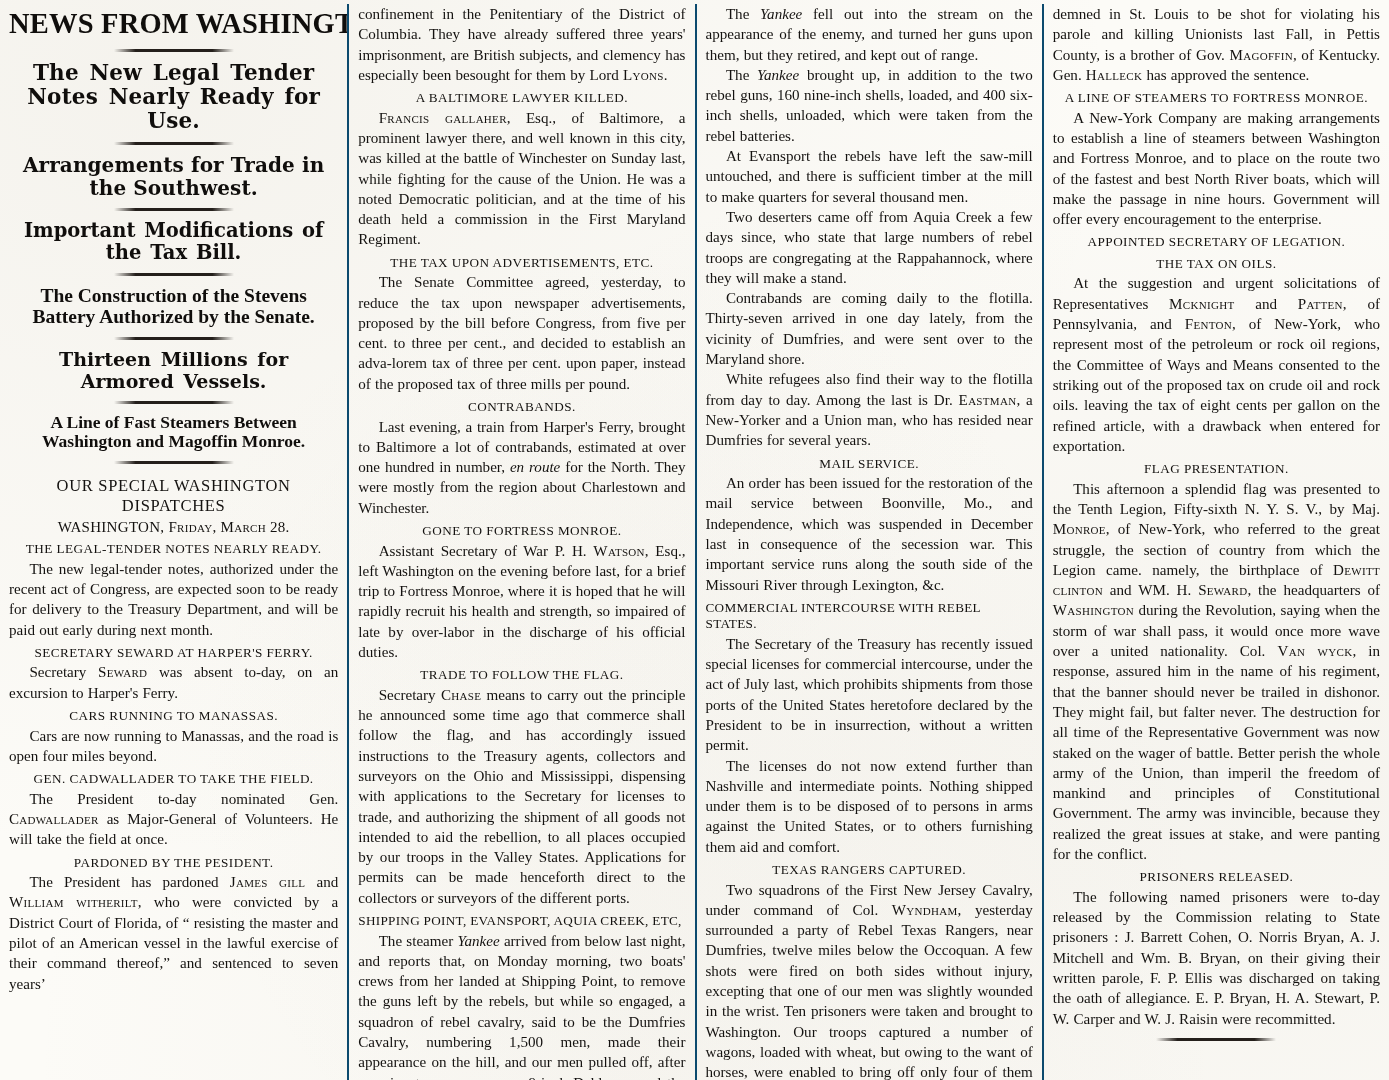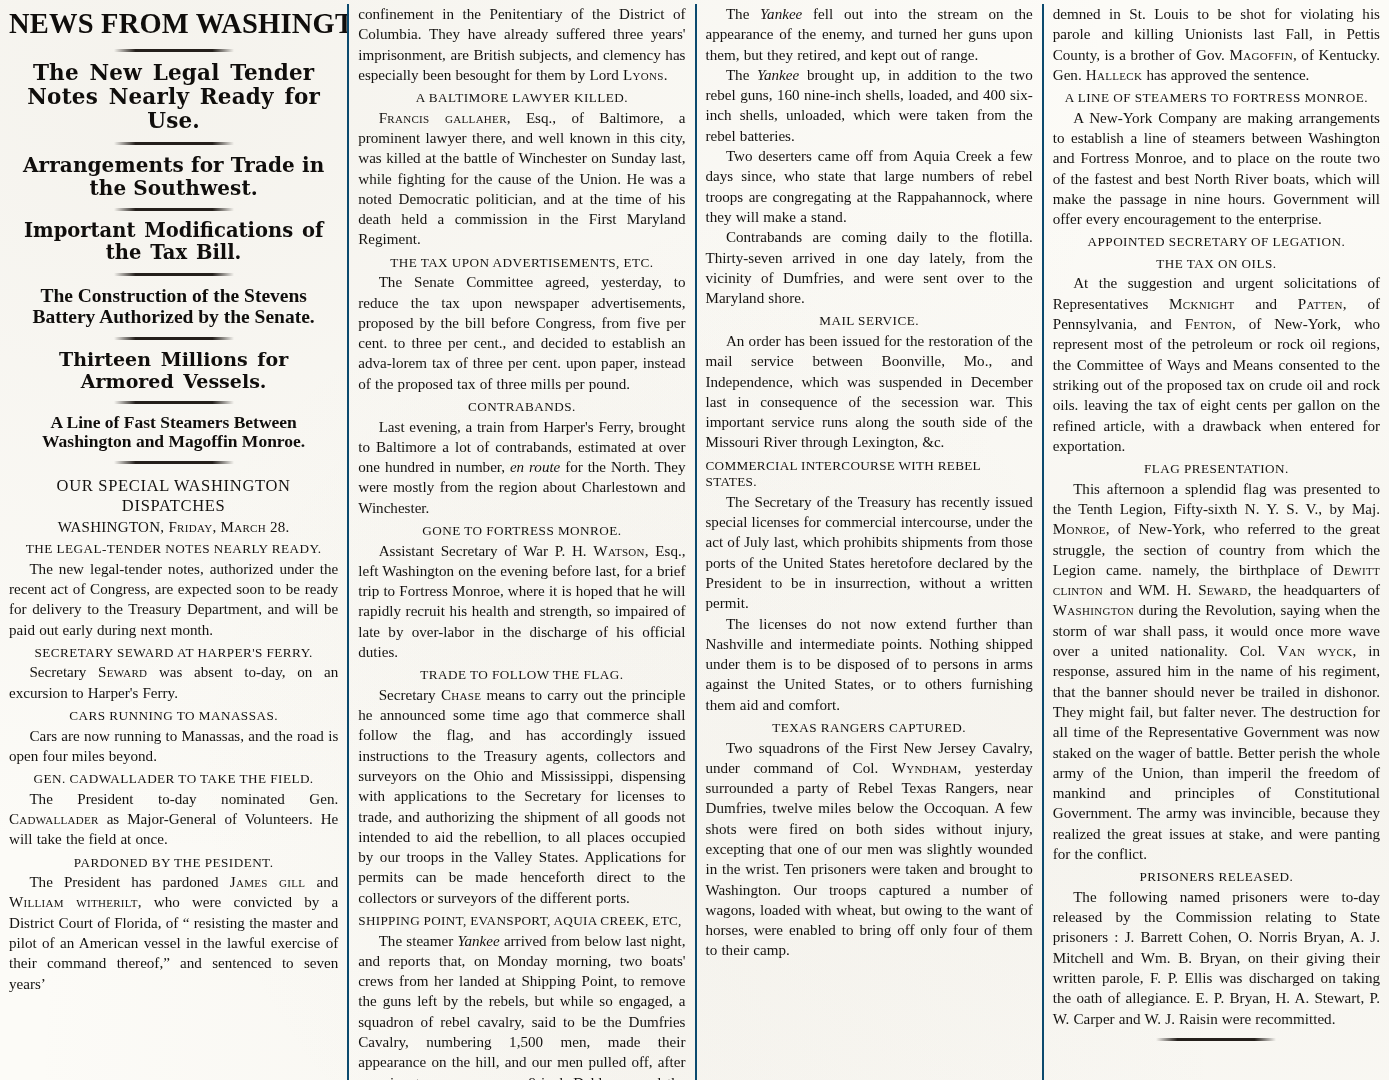--- a/index.html
+++ b/index.html
@@ -220,22 +220,24 @@
         <p class="body">Secretary <span class="sc">Chase</span> means to carry out the principle he announced some time ago that commerce shall follow the flag, and has accordingly issued instructions to the Treasury agents, collectors and surveyors on the Ohio and Mississippi, dispensing with applications to the Secretary for licenses to trade, and authorizing the shipment of all goods not intended to aid the rebellion, to all places occupied by our troops in the Valley States. Applications for permits can be made henceforth direct to the collectors or surveyors of the different ports.</p>
         <div class="subhead flush">SHIPPING POINT, EVANSPORT, AQUIA CREEK, ETC,</div>
         <p class="body">The steamer <span class="it">Yankee</span> arrived from below last night, and reports that, on Monday morning, two boats' crews from her landed at Shipping Point, to remove the guns left by the rebels, but while so engaged, a squadron of rebel cavalry, said to be the Dumfries Cavalry, numbering 1,500 men, made their appearance on the hill, and our men pulled off, after securing two guns—one a 9-inch Dahlgren, and the other a long 32-pounder, both smooth-bore, which were brought up to the Yard, and found to be double shotted.</p>
       </div>
   </div>
 
   <div class="col">
     <div id="col3-items">
         <p class="body">The <span class="it">Yankee</span> fell out into the stream on the appearance of the enemy, and turned her guns upon them, but they retired, and kept out of range.</p>
         <p class="body">The <span class="it">Yankee</span> brought up, in addition to the two rebel guns, 160 nine-inch shells, loaded, and 400 six-inch shells, unloaded, which were taken from the rebel batteries.</p>
+        <p class="body">At Evansport the rebels have left the saw-mill untouched, and there is sufficient timber at the mill to make quarters for several thousand men.</p>
         <p class="body">Two deserters came off from Aquia Creek a few days since, who state that large numbers of rebel troops are congregating at the Rappahannock, where they will make a stand.</p>
         <p class="body">Contrabands are coming daily to the flotilla. Thirty-seven arrived in one day lately, from the vicinity of Dumfries, and were sent over to the Maryland shore.</p>
+        <p class="body">White refugees also find their way to the flotilla from day to day. Among the last is Dr. <span class="sc">Eastman</span>, a New-Yorker and a Union man, who has resided near Dumfries for several years.</p>
         <div class="subhead">MAIL SERVICE.</div>
         <p class="body">An order has been issued for the restoration of the mail service between Boonville, Mo., and Independence, which was suspended in December last in consequence of the secession war. This important service runs along the south side of the Missouri River through Lexington, &amp;c.</p>
         <div class="subhead flush">COMMERCIAL INTERCOURSE WITH REBEL STATES.</div>
         <p class="body">The Secretary of the Treasury has recently issued special licenses for commercial intercourse, under the act of July last, which prohibits shipments from those ports of the United States heretofore declared by the President to be in insurrection, without a written permit.</p>
         <p class="body">The licenses do not now extend further than Nashville and intermediate points. Nothing shipped under them is to be disposed of to persons in arms against the United States, or to others furnishing them aid and comfort.</p>
         <div class="subhead">TEXAS RANGERS CAPTURED.</div>
         <p class="body">Two squadrons of the First New Jersey Cavalry, under command of Col. <span class="sc">Wyndham</span>, yesterday surrounded a party of Rebel Texas Rangers, near Dumfries, twelve miles below the Occoquan. A few shots were fired on both sides without injury, excepting that one of our men was slightly wounded in the wrist. Ten prisoners were taken and brought to Washington. Our troops captured a number of wagons, loaded with wheat, but owing to the want of horses, were enabled to bring off only four of them to their camp.</p>
       </div>
   </div>
 

